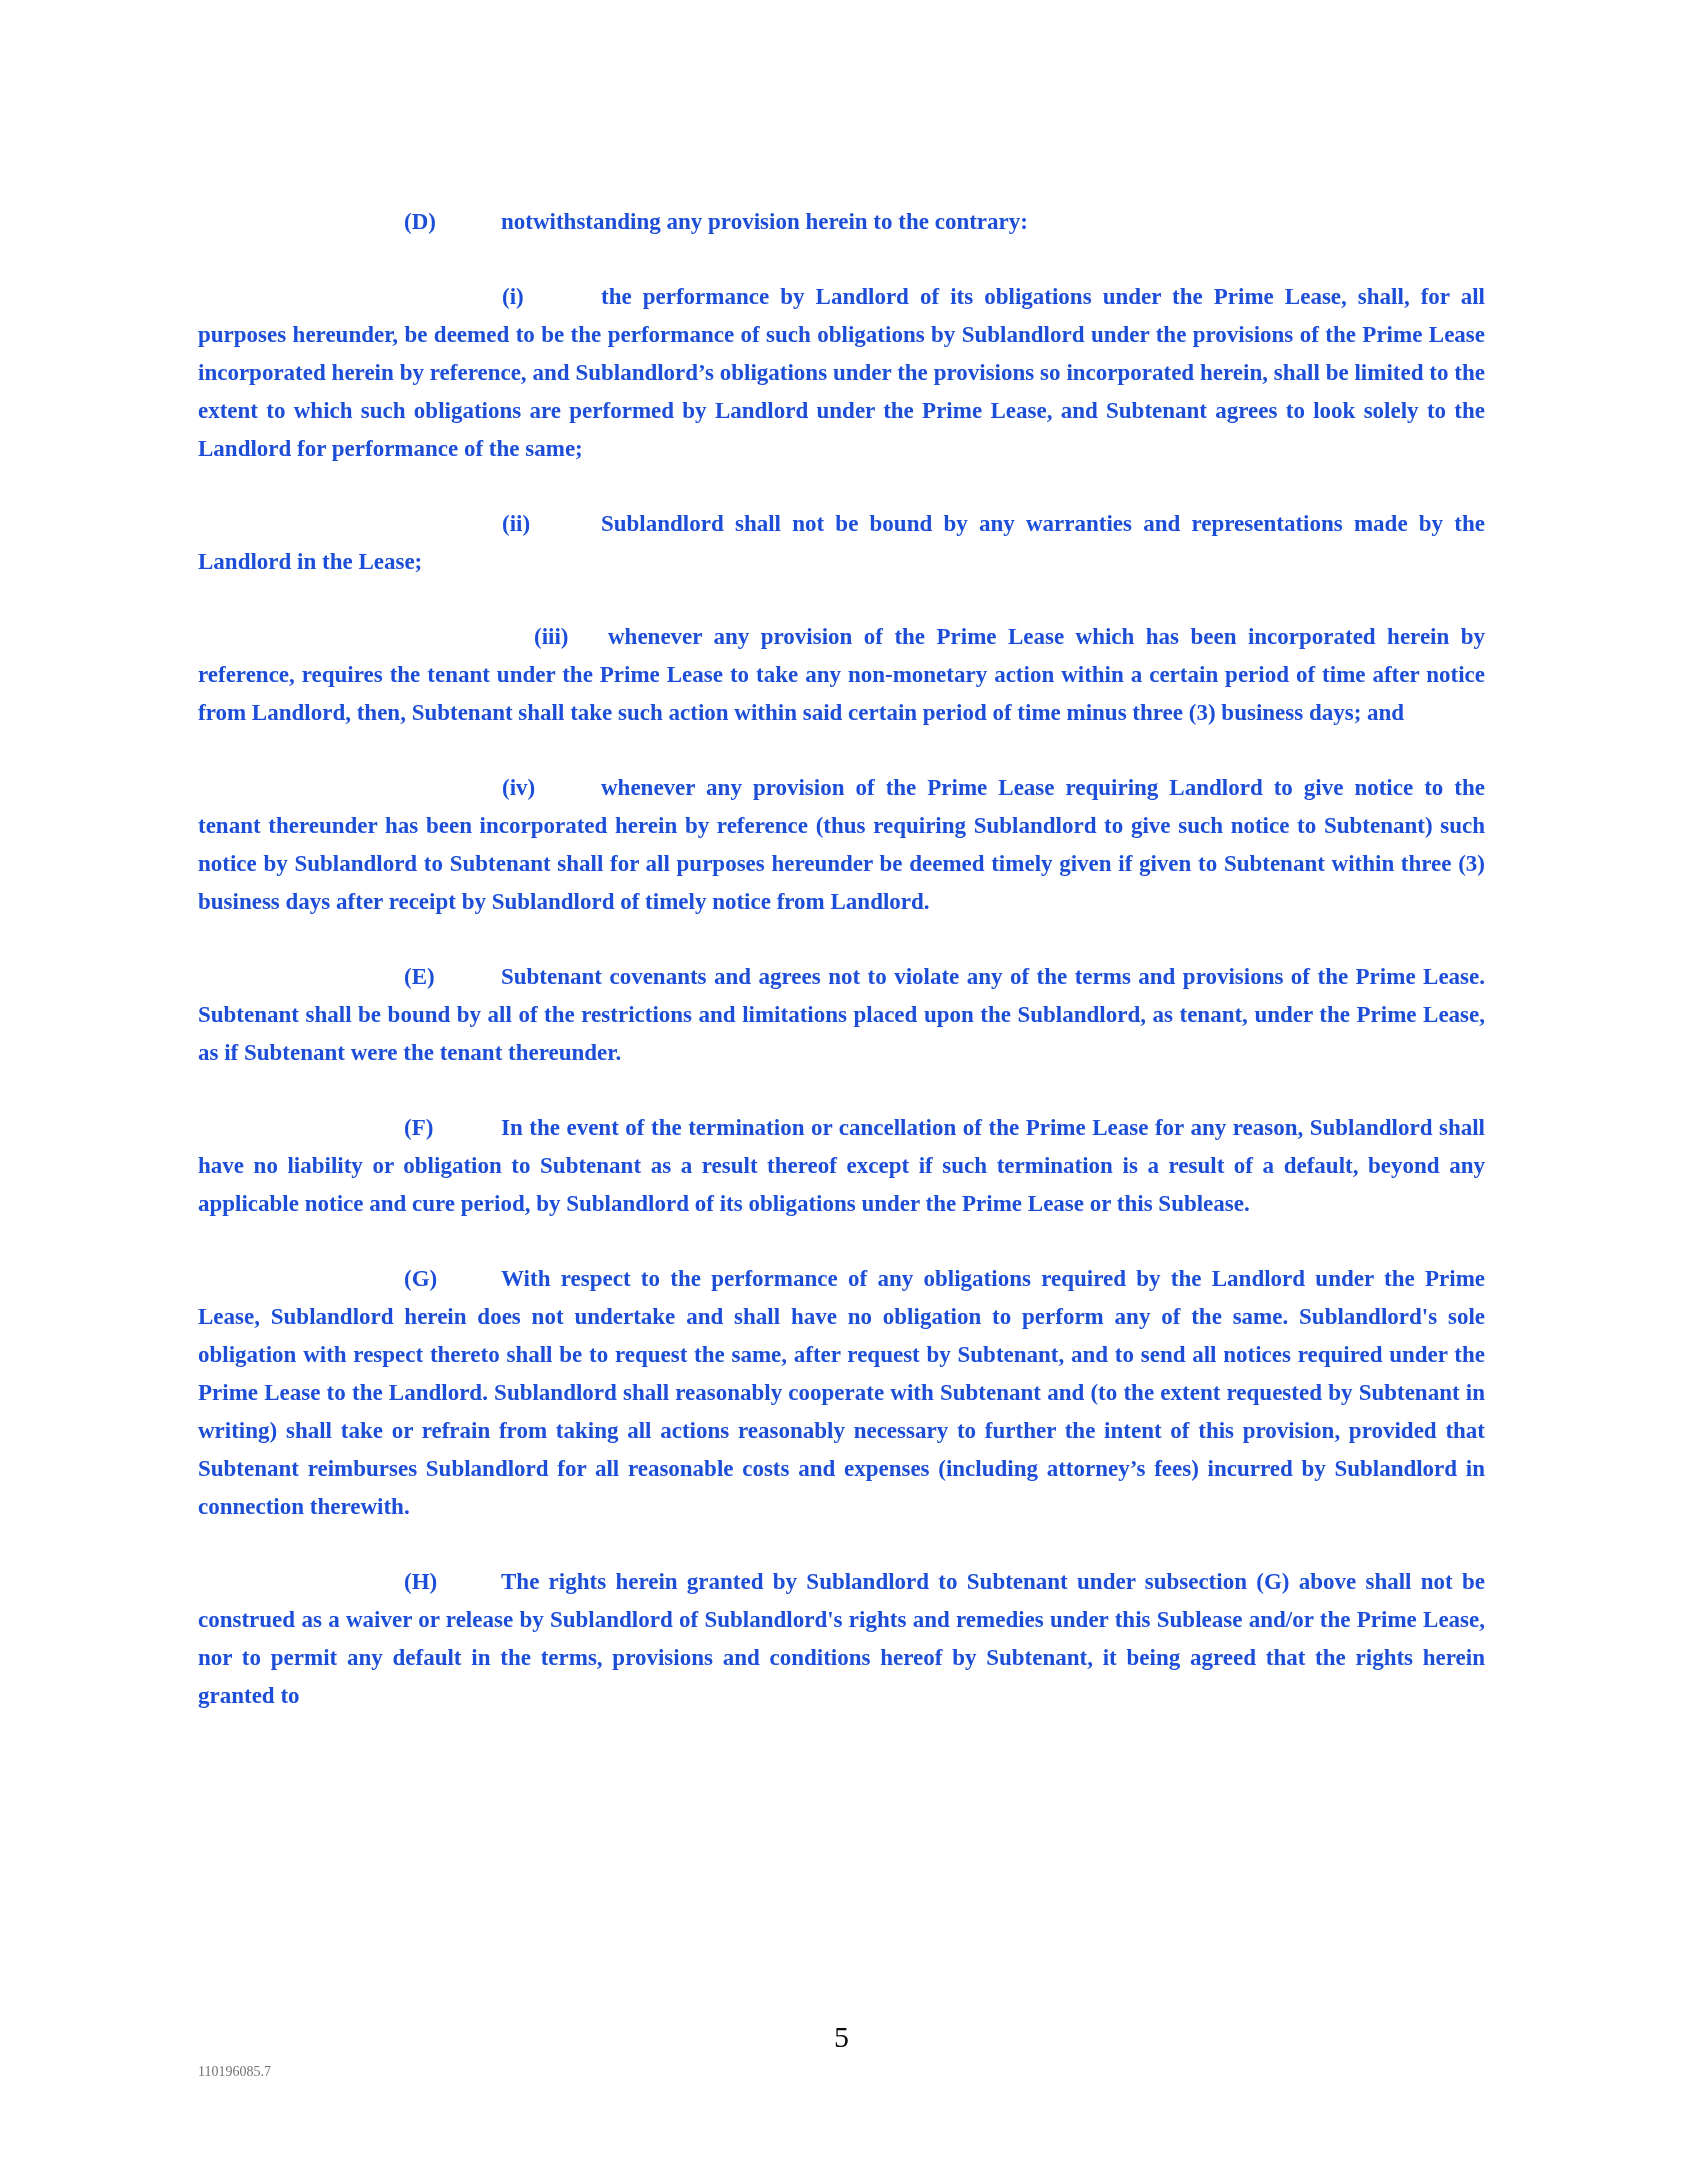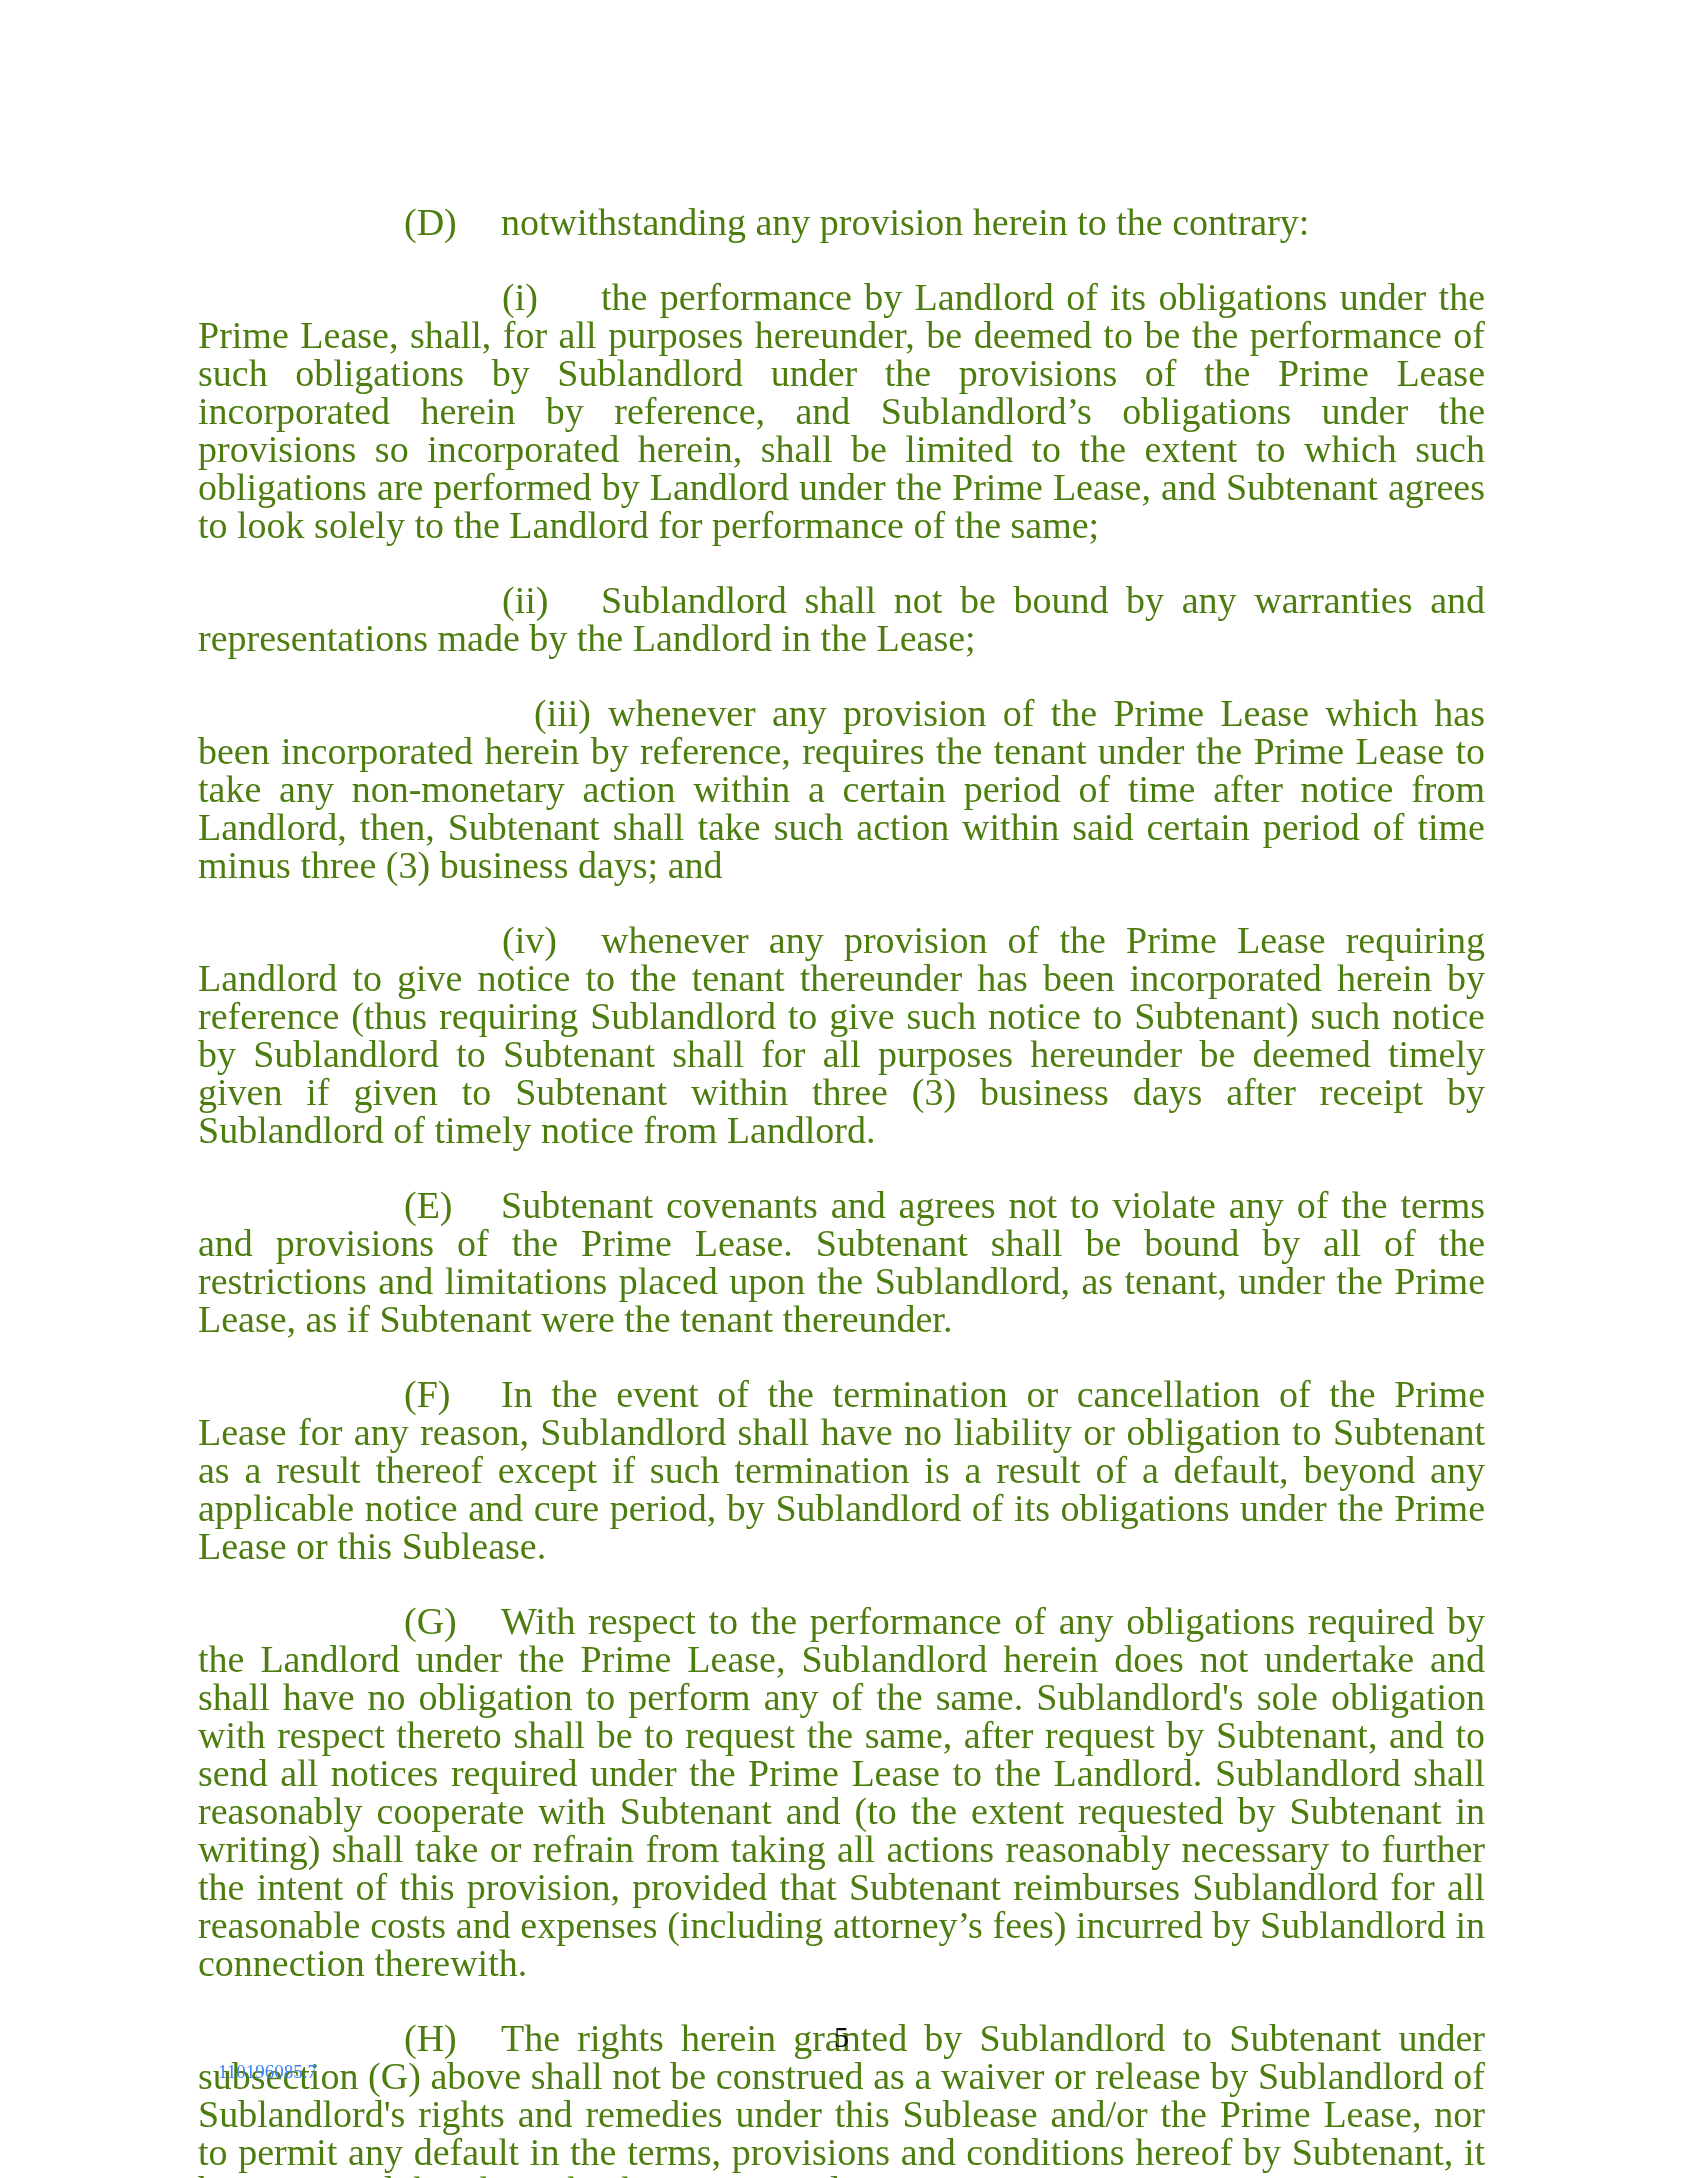--- a/index.html
+++ b/index.html
@@ -18,24 +18,25 @@
   }
   .content {
     position: absolute;
     left: 198px;
     top: 0;
     width: 1287px;
     padding-top: 203px;
   }
   p.para {
     margin: 0 0 37px 0;
-    font-size: 38px;
+    font-size: 23px;
     line-height: 38px;
     text-align: justify;
-    color: #4d7c0f;
+    color: #1d4ed8;
+    font-weight: bold;
   }
   .level-1 { text-indent: 206px; }
   .level-2 { text-indent: 304px; }
   .para-label {
     display: inline-block;
     text-indent: 0;
   }
   .level-1 .para-label { width: 97px; }
   .level-2 .para-label { width: 99px; }
   .level-2 .para-label.long-label { width: 74px; margin-left: 32px; }
@@ -46,24 +47,23 @@
     width: 100%;
     text-align: center;
     font-size: 30px;
     line-height: 34px;
     color: #0a0a0a;
   }
   .footer-id {
     position: absolute;
     top: 2061px;
     left: 198px;
-    font-size: 19px;
+    font-size: 14px;
     line-height: 22px;
-    color: #3b82f6;
-    margin-left: 20px;
+    color: #737373;
   }
 </style>
 </head>
 <body>
 
 <div class="page">
   <div class="content">
       <p class="para level-1"><span class="para-label">(D)</span><span>notwithstanding any provision herein to the contrary:</span></p>
       <p class="para level-2"><span class="para-label">(i)</span><span>the performance by Landlord of its obligations under the Prime Lease, shall, for all purposes hereunder, be deemed to be the performance of such obligations by Sublandlord under the provisions of the Prime Lease incorporated herein by reference, and Sublandlord’s obligations under the provisions so incorporated herein, shall be limited to the extent to which such obligations are performed by Landlord under the Prime Lease, and Subtenant agrees to look solely to the Landlord for performance of the same;</span></p>
       <p class="para level-2"><span class="para-label">(ii)</span><span>Sublandlord shall not be bound by any warranties and representations made by the Landlord in the Lease;</span></p>

